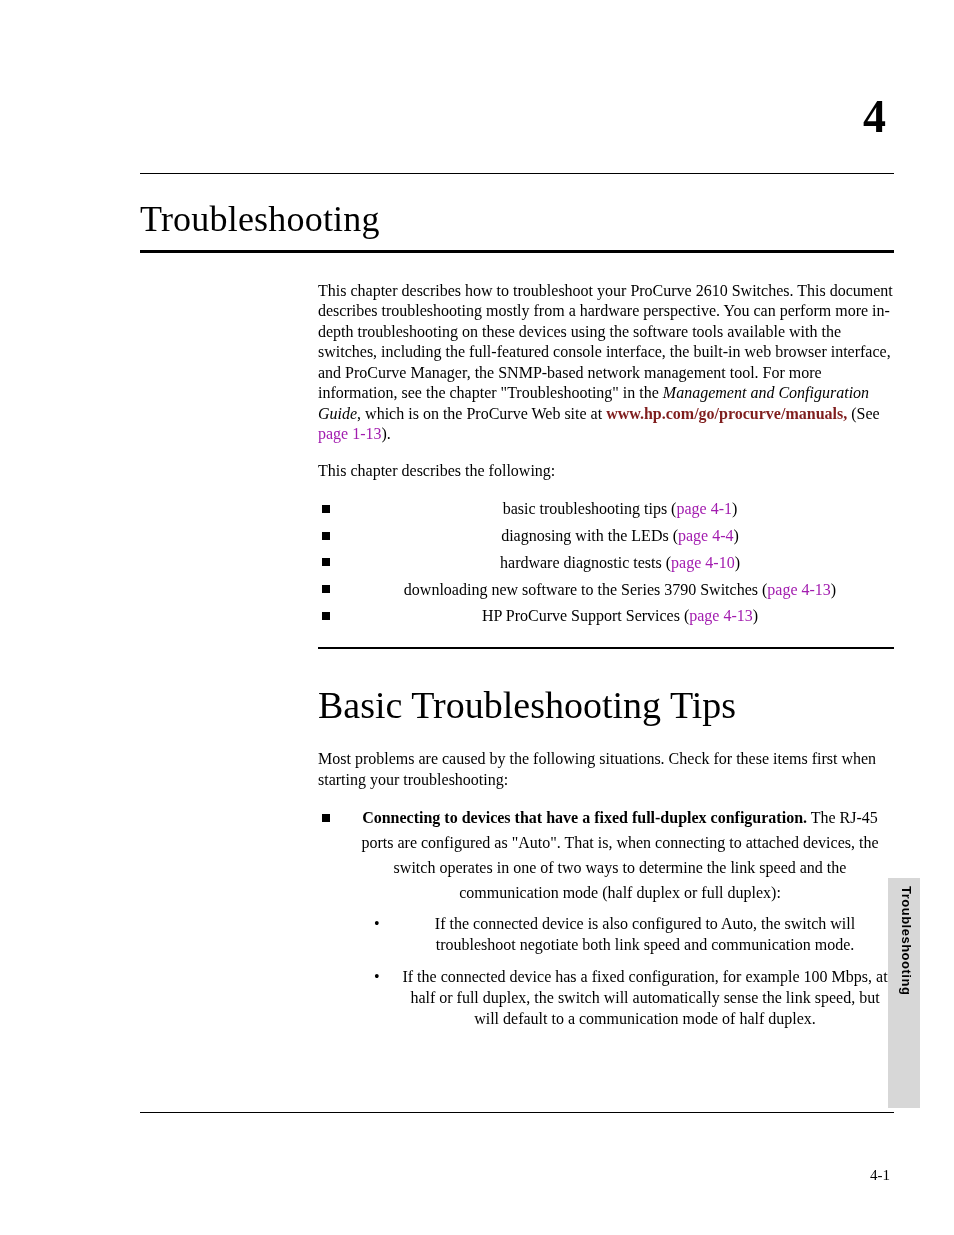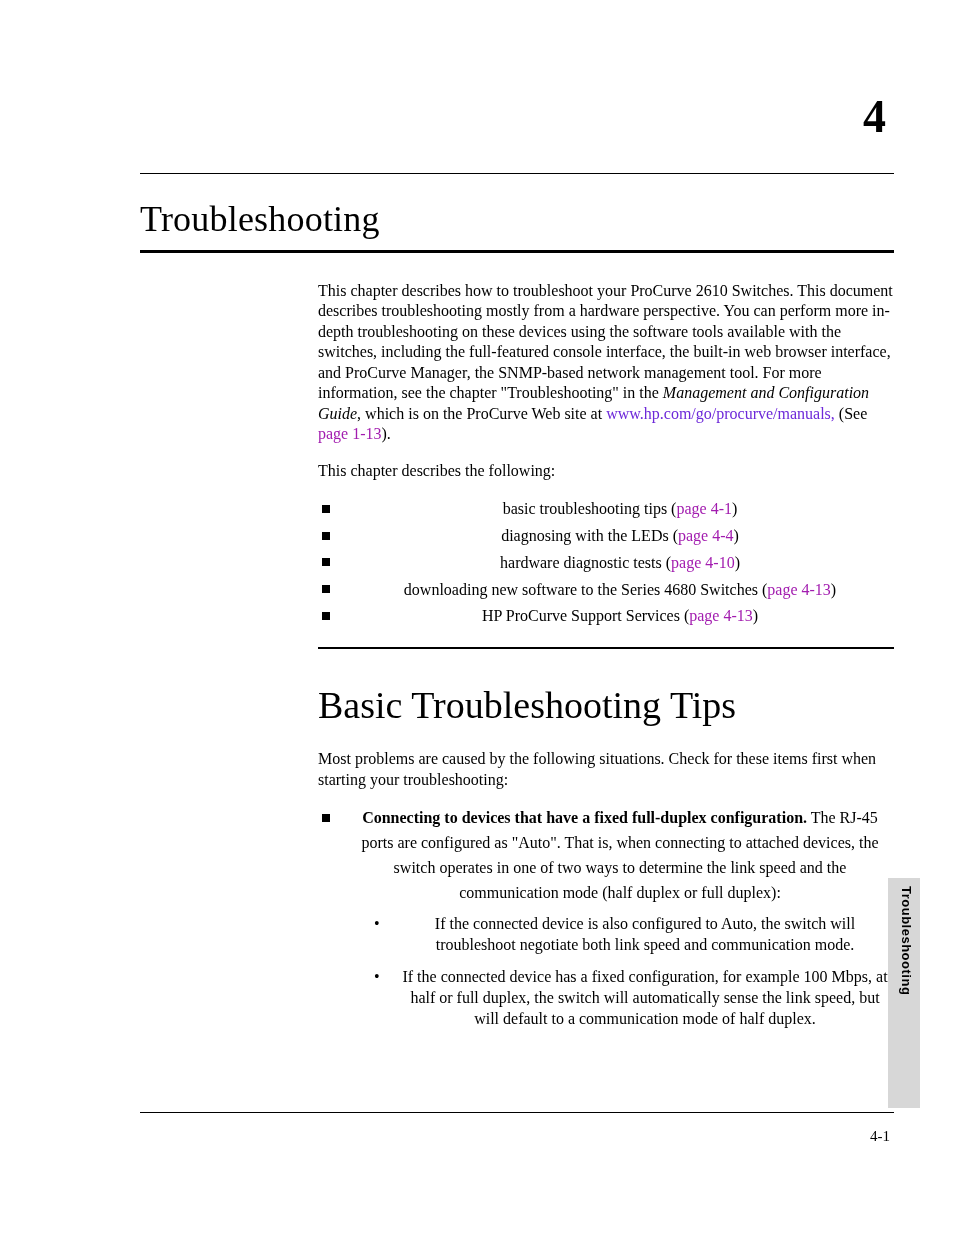--- a/index.html
+++ b/index.html
@@ -49,21 +49,21 @@
   .para {
     font-family: "Century Schoolbook", "Times New Roman", serif;
     font-size: 16px;
     line-height: 1.28;
     margin: 0 0 16px 0;
     text-align: left;
   }
   .italic { font-style: italic; }
   .bold { font-weight: bold; margin-top: 28px; }
   .link { color: #a21caf; }
-  .link-bold { color: #6d28d9; font-weight: normal; }
+  .link-bold { color: #7f1d1d; font-weight: bold; }
   ul.square {
     list-style: none;
     padding: 0;
     margin: 6px 0 18px 0;
   }
   ul.square > li {
     position: relative;
     padding-left: 28px;
     font-family: "Century Schoolbook", "Times New Roman", serif;
     font-size: 16px;
@@ -113,21 +113,21 @@
   .bottom-rule {
     position: absolute;
     left: 140px;
     right: 60px;
     top: 1112px;
     border-top: 1px solid #000;
   }
   .page-number {
     position: absolute;
     right: 64px;
-    top: 1128px;
+    top: 1167px;
     font-family: "Century Schoolbook", "Times New Roman", serif;
     font-size: 15px;
     margin-left: 20px;
   }
   .side-tab {
     position: absolute;
     right: 34px;
     top: 878px;
     width: 32px;
     height: 230px;
@@ -159,21 +159,21 @@
     <p class="para">
       <span>This chapter describes how to troubleshoot your ProCurve 2610 Switches. This document describes troubleshooting mostly from a hardware perspective. You can perform more in-depth troubleshooting on these devices using the software tools available with the switches, including the full-featured console interface, the built-in web browser interface, and ProCurve Manager, the SNMP-based network management tool. For more information, see the chapter "Troubleshooting" in the </span><span class="italic">Management and Configuration Guide</span><span>, which is on the ProCurve Web site at </span><span class="link-bold">www.hp.com/go/procurve/manuals,</span><span> (See </span><span class="link">page 1-13</span><span>).</span>
     </p>
 
     <p class="para">This chapter describes the following:</p>
 
     <ul class="square">
       <li><span>basic troubleshooting tips (</span><span class="link">page 4-1</span><span>)</span></li>
       <li><span>diagnosing with the LEDs (</span><span class="link">page 4-4</span><span>)</span></li>
       <li><span>hardware diagnostic tests (</span><span class="link">page 4-10</span><span>)</span></li>
-      <li><span>downloading new software to the Series 4680 Switches (</span><span class="link">page 4-13</span><span>)</span></li>
+      <li><span>downloading new software to the Series 3790 Switches (</span><span class="link">page 4-13</span><span>)</span></li>
       <li><span>HP ProCurve Support Services (</span><span class="link">page 4-13</span><span>)</span></li>
     </ul>
 
     <hr class="section-rule">
 
     <h2 class="section-title">Basic Troubleshooting Tips</h2>
 
     <p class="para">Most problems are caused by the following situations. Check for these items first when starting your troubleshooting:</p>
 
     <ul class="square">

